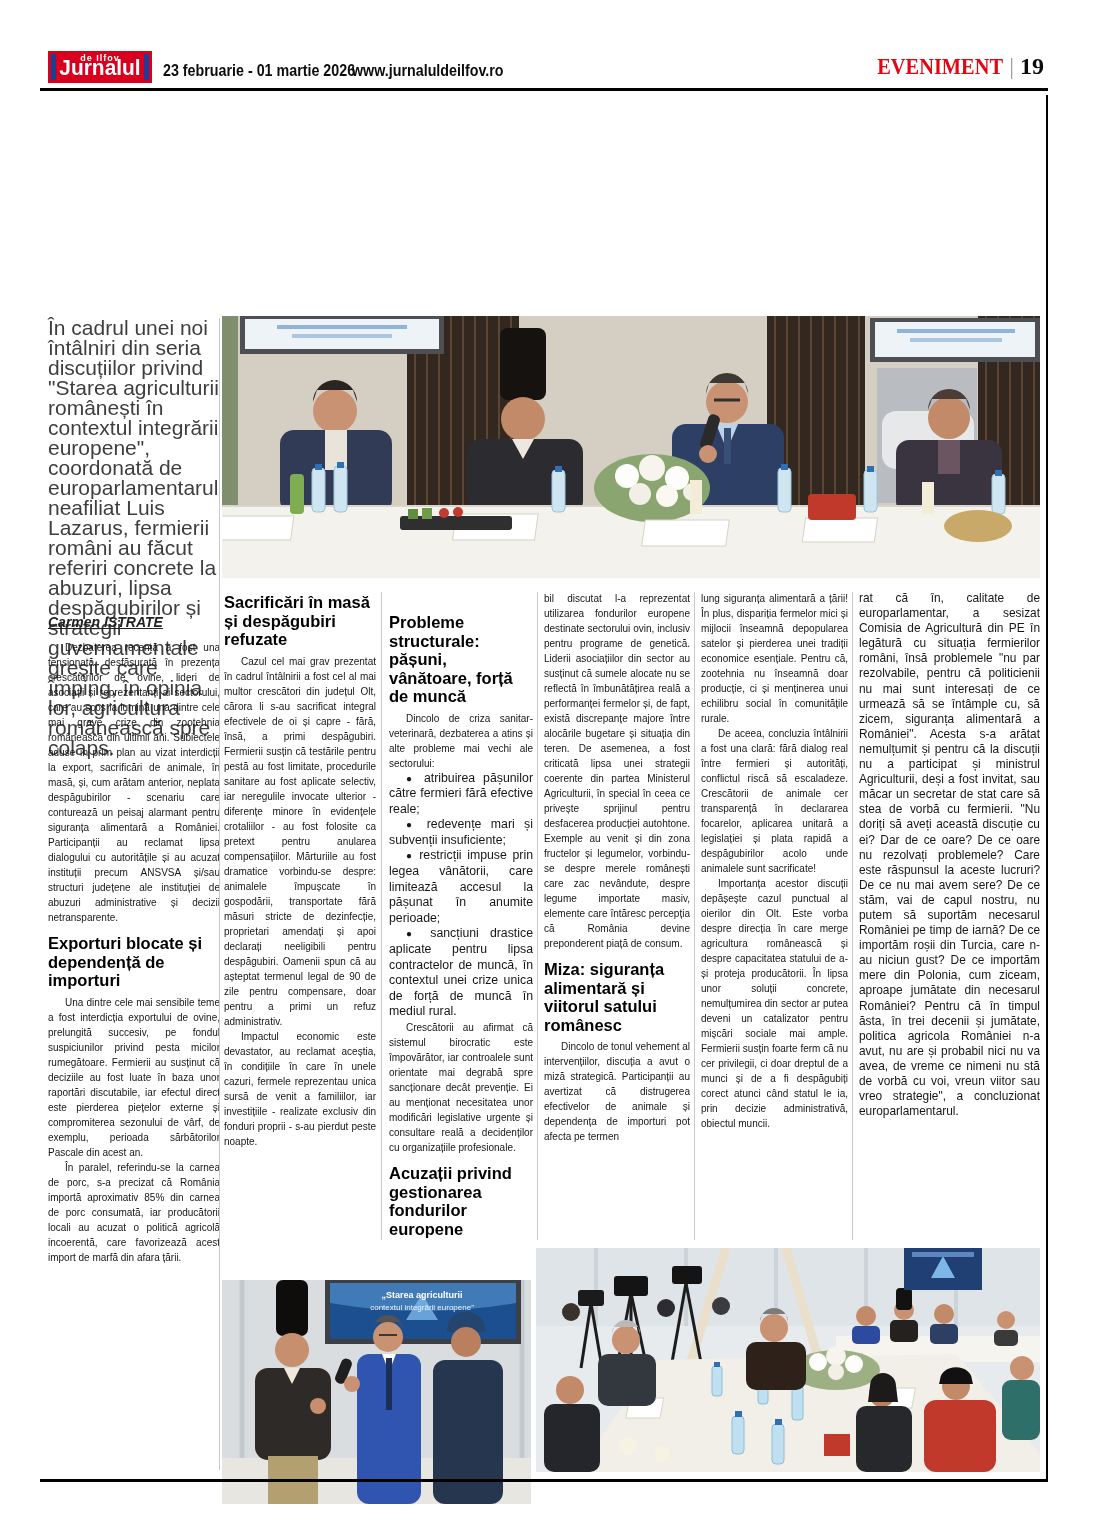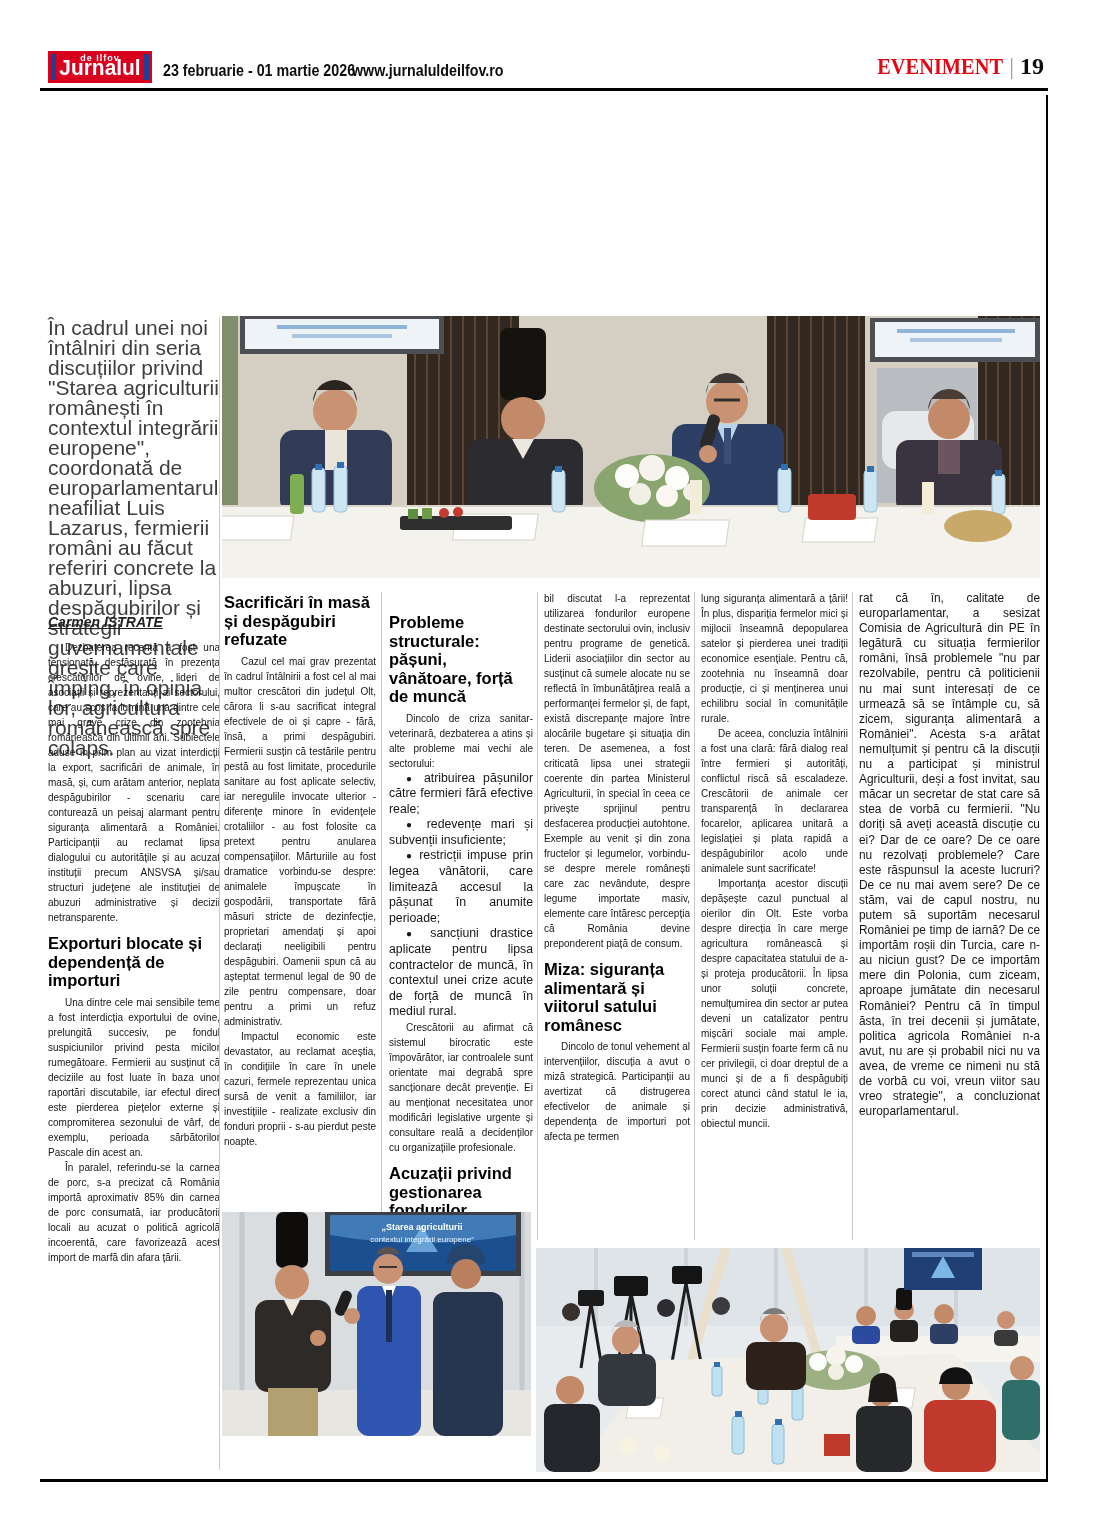--- a/index.html
+++ b/index.html
@@ -42,21 +42,21 @@
   .body-p{font-size:10px;line-height:15px;text-align:justify;margin:0;text-indent:17px;
           color:#161616;}
   .subhead{font-size:16.5px;line-height:18.5px;margin:9px 0 5px;font-weight:800;color:#000;}
   .subhead.first{margin-top:2px;}
   .bullet{font-size:12.3px;line-height:15.6px;text-align:justify;margin:0;text-indent:17px;color:#161616;}
   .bullet::before{content:"\25CF\00A0";font-size:10px;}
 
   
   .photo{position:absolute;overflow:hidden;background:#cfc8bc;}
   .photo-main{left:222px;top:316px;width:818px;height:262px;}
-  .photo-interview{left:222px;top:1212px;width:309px;height:224px;background:#eab308;}
+  .photo-interview{left:222px;top:1280px;width:309px;height:224px;background:#eab308;}
   .photo-audience{left:536px;top:1248px;width:504px;height:224px;background:#e8ebee;}
   .photo svg{display:block;}
 
   
   .vsep{position:absolute;width:1px;background:#c9c9c9;}
   .vsep.s1{left:219px;top:318px;height:1152px;}
   .vsep.c1{left:381px;top:592px;height:648px;}
   .vsep.c2{left:537px;top:592px;height:648px;}
   .vsep.c3{left:694px;top:592px;height:648px;}
   .vsep.c4{left:852px;top:592px;height:648px;}
@@ -239,21 +239,21 @@
     <p class="body-p">Cazul cel mai grav prezentat în cadrul întâlnirii a fost cel al mai multor crescători din județul Olt, cărora li s-au sacrificat integral efectivele de oi și capre - fără, însă, a primi despăgubiri. Fermierii susțin că testările pentru pestă au fost limitate, procedurile sanitare au fost aplicate selectiv, iar neregulile invocate ulterior - diferențe minore în evidențele crotaliilor - au fost folosite ca pretext pentru anularea compensațiilor. Mărturiile au fost dramatice vorbindu-se despre: animalele împușcate în gospodării, transportate fără măsuri stricte de dezinfecție, proprietari amendați și apoi declarați neeligibili pentru despăgubiri. Oamenii spun că au așteptat termenul legal de 90 de zile pentru compensare, doar pentru a primi un refuz administrativ.</p>
     <p class="body-p">Impactul economic este devastator, au reclamat aceștia, în condițiile în care în unele cazuri, fermele reprezentau unica sursă de venit a familiilor, iar investițiile - realizate exclusiv din fonduri proprii - s-au pierdut peste noapte.</p>
   </div>
 
   <div class="textcol tc3">
     <h3 class="subhead first">Probleme structurale: pășuni, vânătoare, forță de muncă</h3>
     <p class="body-p">Dincolo de criza sanitar-veterinară, dezbaterea a atins și alte probleme mai vechi ale sectorului:</p>
     <p class="bullet">atribuirea pășunilor către fermieri fără efective reale;</p>
     <p class="bullet">redevențe mari și subvenții insuficiente;</p>
     <p class="bullet">restricții impuse prin legea vânătorii, care limitează accesul la pășunat în anumite perioade;</p>
-    <p class="bullet">sancțiuni drastice aplicate pentru lipsa contractelor de muncă, în contextul unei crize acute de forță de muncă în mediul rural.</p>
+    <p class="bullet">sancțiuni drastice aplicate pentru lipsa contractelor de muncă, în contextul unei crize unica de forță de muncă în mediul rural.</p>
     <p class="body-p">Crescătorii au afirmat că sistemul birocratic este împovărător, iar controalele sunt orientate mai degrabă spre sancționare decât prevenție. Ei au menționat necesitatea unor modificări legislative urgente și consultare reală a decidenților cu organizațiile profesionale.</p>
     <h3 class="subhead">Acuzații privind gestionarea fondurilor europene</h3>
 
   </div>
 
   <div class="textcol tc4">
     <p class="body-p" style="text-indent:0">bil discutat l-a reprezentat utilizarea fondurilor europene destinate sectorului ovin, inclusiv pentru programe de genetică. Liderii asociațiilor din sector au susținut că sumele alocate nu se reflectă în îmbunătățirea reală a performanței fermelor și, de fapt, există discrepanțe majore între alocările bugetare și situația din teren. De asemenea, a fost criticată lipsa unei strategii coerente din partea Ministerul Agriculturii, în special în ceea ce privește sprijinul pentru desfacerea producției autohtone. Exemple au venit și din zona fructelor și legumelor, vorbindu-se despre merele românești care zac nevândute, despre legume importate masiv, elemente care întăresc percepția că România devine preponderent piață de consum.</p>
     <h3 class="subhead">Miza: siguranța alimentară și viitorul satului românesc</h3>
     <p class="body-p">Dincolo de tonul vehement al intervențiilor, discuția a avut o miză strategică. Participanții au avertizat că distrugerea efectivelor de animale și dependența de importuri pot afecta pe termen</p>
   </div>

